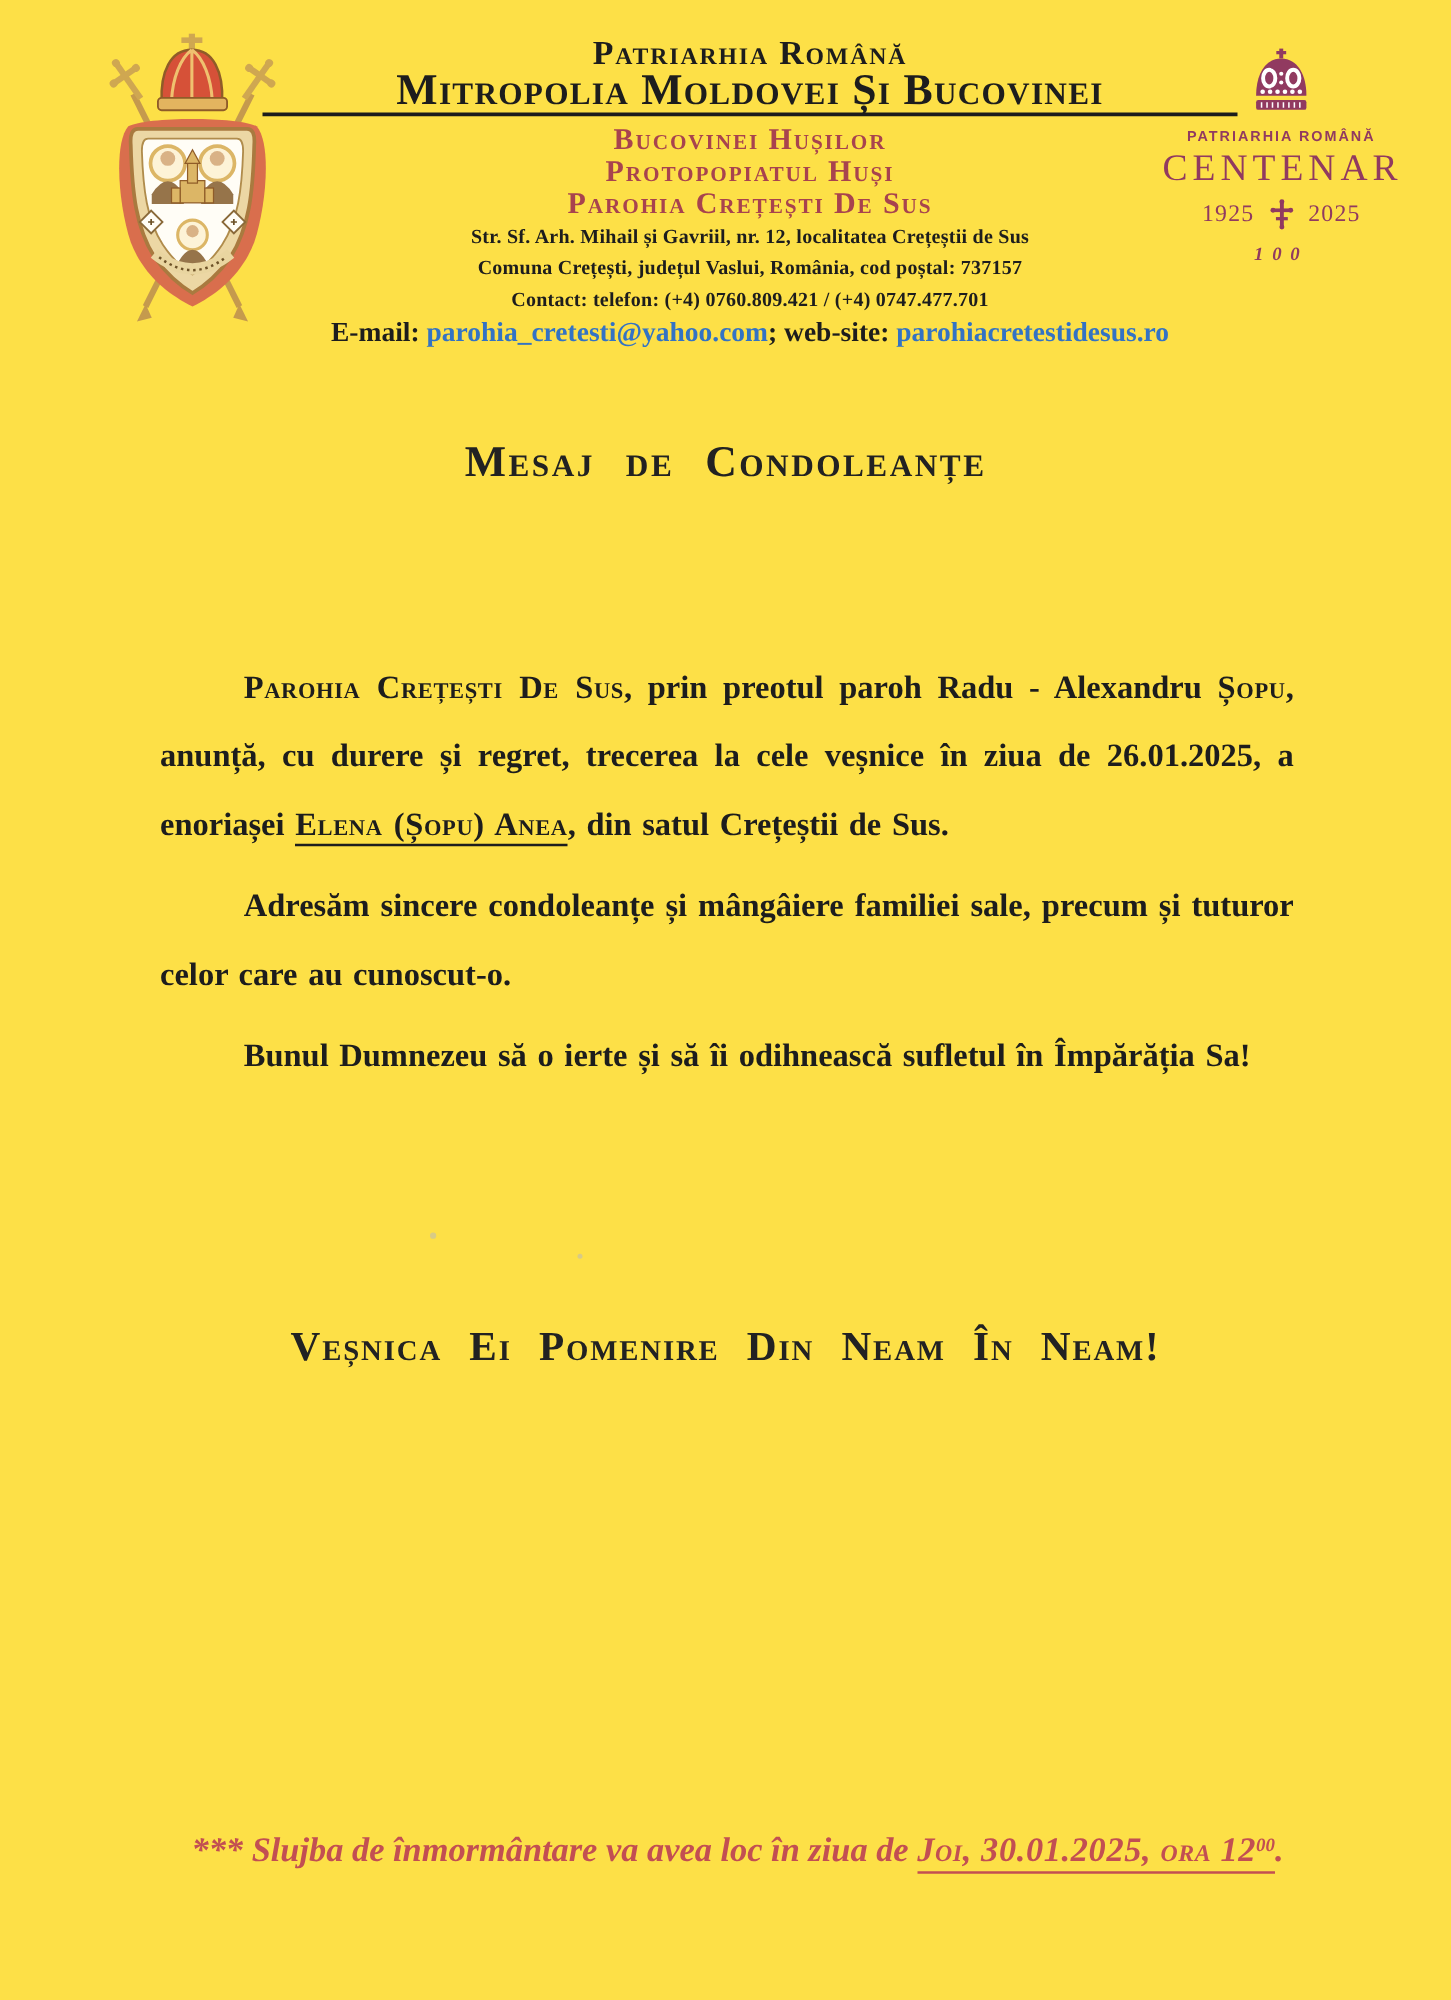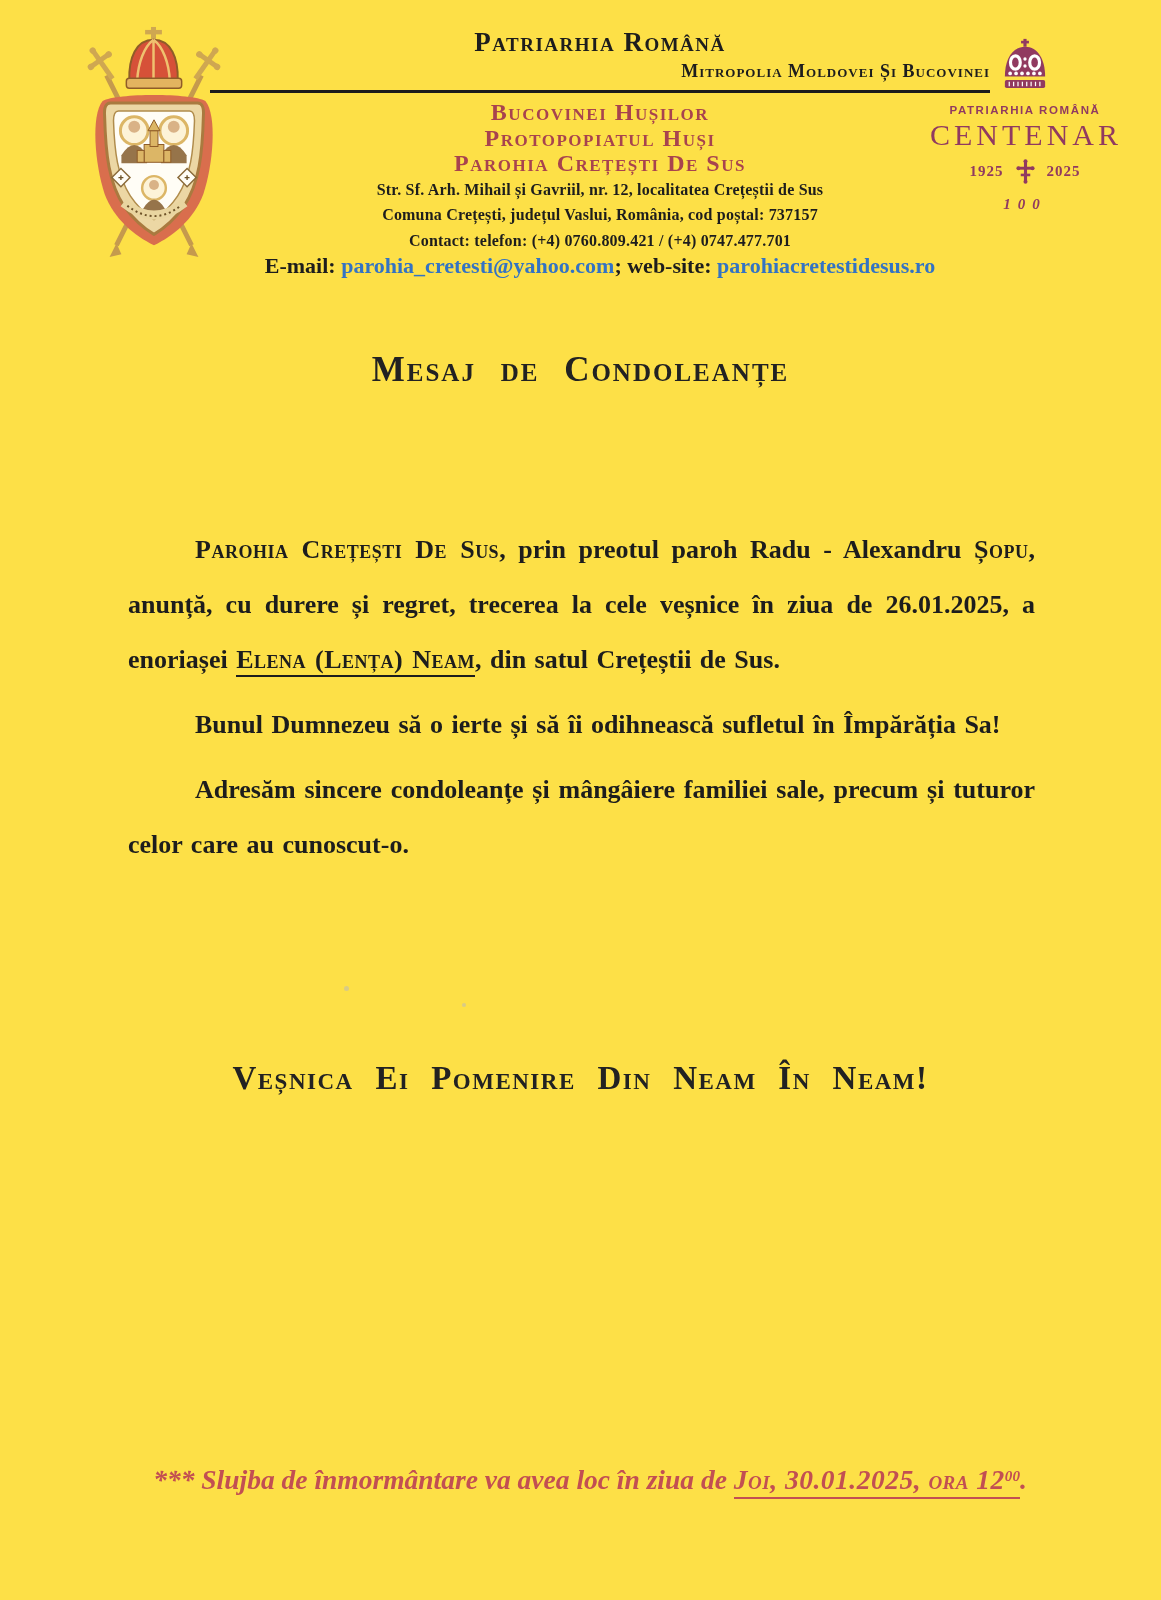--- a/index.html
+++ b/index.html
@@ -19,35 +19,35 @@
     color:var(--ink);
     overflow:hidden;
   }
   
   .coa{position:absolute;left:74px;top:24px;width:160px;height:242px;}
   .hcenter{
     position:absolute;left:210px;top:28px;width:780px;
     text-align:center;font-weight:bold;
   }
   .h-line1{font-size:27px;line-height:29px;font-variant:small-caps;letter-spacing:1.5px;}
-  .h-line2{font-size:18px;line-height:29px;font-variant:small-caps;letter-spacing:1px;text-align:right;}
+  .h-line2{font-size:35px;line-height:29px;font-variant:small-caps;letter-spacing:1px;}
   .rule{border:0;border-top:3px solid #1c1c1c;margin:4px 0 7px;}
   .h-red{color:var(--red);font-size:24px;line-height:25.5px;font-variant:small-caps;letter-spacing:1.5px;}
   .h-addr{font-size:16px;line-height:25.5px;letter-spacing:.2px;}
   .h-email{font-size:22px;line-height:26px;}
   .link{color:var(--blue);text-decoration:none;}
   
   .centenar{
     position:absolute;left:930px;top:36px;width:190px;
     text-align:center;color:var(--maroon);
   }
   .cent-mitre{display:block;margin:0 auto 8px;}
   .cent-small{font-family:"Liberation Sans","DejaVu Sans",sans-serif;font-size:11.5px;font-weight:bold;letter-spacing:1.6px;margin-bottom:3px;}
   .cent-big{font-size:30px;font-weight:normal;letter-spacing:4px;line-height:32px;}
-  .cent-years{display:flex;align-items:center;justify-content:center;gap:12px;margin-top:8px;font-size:15px;font-weight:bold;letter-spacing:1px;}
+  .cent-years{display:flex;align-items:center;justify-content:center;gap:12px;margin-top:8px;font-size:19px;font-weight:normal;letter-spacing:1px;}
   .cent-100{margin-top:12px;font-size:15px;font-weight:bold;letter-spacing:7px;font-style:italic;}
   
   .title{
     position:absolute;left:0;top:350px;width:100%;
     text-align:center;font-weight:bold;font-variant:small-caps;
     font-size:35px;letter-spacing:2px;word-spacing:14px;color:#222;
   }
   .bodytext{
     position:absolute;left:128px;top:522px;width:907px;
     font-size:26px;font-weight:bold;line-height:55px;
@@ -212,23 +212,23 @@
         </g>
       </svg>
       <span>2025</span>
     </div>
     <div class="cent-100">100</div>
   </div>
 
   <div class="title">Mesaj de Condoleanțe</div>
 
   <div class="bodytext">
-    <p><span class="sc">Parohia Crețești De Sus</span><span>, prin preotul paroh Radu - Alexandru </span><span class="sc">Șopu</span><span>, anunță, cu durere și regret, trecerea la cele veșnice în ziua de 26.01.2025, a enoriașei </span><span class="sc u-name">Elena (Lența) Neam</span><span>, din satul Crețeștii de Sus.</span></p>
+    <p><span class="sc">Parohia Crețești De Sus</span><span>, prin preotul paroh Radu - Alexandru </span><span class="sc">Șopu</span><span>, anunță, cu durere și regret, trecerea la cele veșnice în ziua de 26.01.2025, a enoriașei </span><span class="sc u-name">Elena (Șopu) Anea</span><span>, din satul Crețeștii de Sus.</span></p>
+    <p>Adresăm sincere condoleanțe și mângâiere familiei sale, precum și tuturor celor care au cunoscut-o.</p>
     <p>Bunul Dumnezeu să o ierte și să îi odihnească sufletul în Împărăția Sa!</p>
-    <p>Adresăm sincere condoleanțe și mângâiere familiei sale, precum și tuturor celor care au cunoscut-o.</p>
   </div>
 
   <div class="memorial">Veșnica Ei Pomenire Din Neam În Neam!</div>
 
   <div class="footer">
     <span>*** Slujba de înmormântare va avea loc în ziua de </span><span class="u-date"><span class="sc">Joi, 30.01.2025, ora 12</span><span class="sup">00</span></span><span>.</span>
   </div>
 
   <div class="speck" style="left:344px;top:986px;width:5px;height:5px;"></div>
   <div class="speck" style="left:462px;top:1003px;width:4px;height:4px;"></div>

